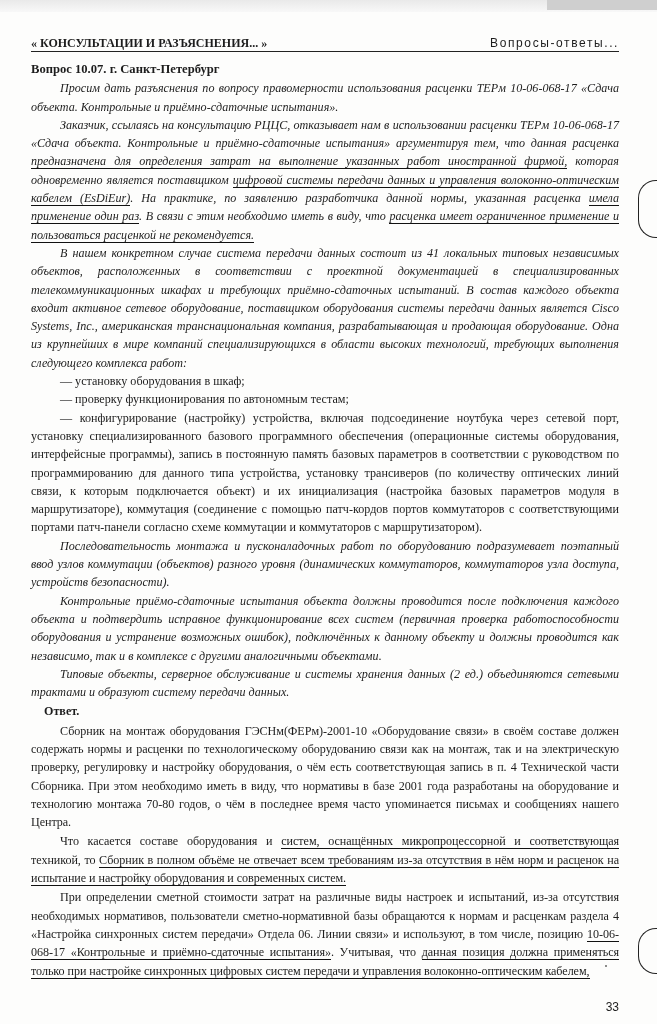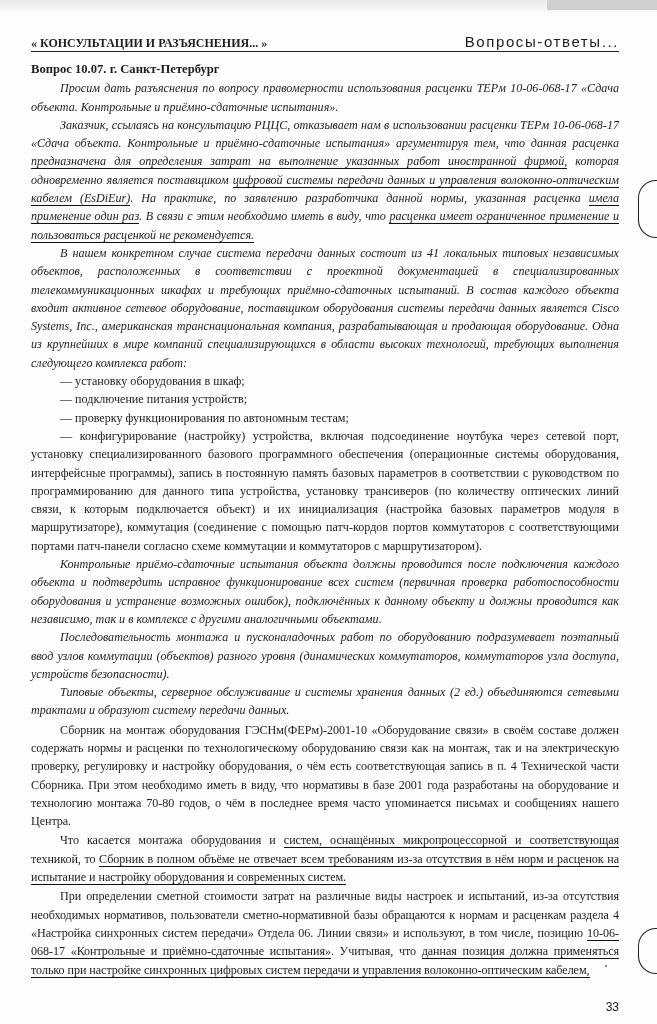--- a/index.html
+++ b/index.html
@@ -6,21 +6,21 @@
   body {
     width: 657px; height: 1024px; background: #fdfdfc; position: relative; overflow: hidden;
     font-family: "Liberation Serif", "DejaVu Serif", serif; color: #1d1d1d;
   }
   .topbar { position: absolute; left: 0; top: 0; width: 657px; height: 12px;
     background: linear-gradient(#e9e9e9, #f8f8f8); }
   .topbar .tab { position: absolute; right: 0; top: 0; width: 110px; height: 10px; background: #cfcfcf; }
   .header { position: absolute; left: 31px; top: 35px; width: 588px; height: 16px;
     border-bottom: 1.6px solid #222; display: flex; justify-content: space-between; align-items: flex-end; text-align: center; }
   .header-left { font-size: 12px; font-weight: bold; }
-  .header-right { font-family: "Liberation Sans", "DejaVu Sans", sans-serif; font-size: 15px; letter-spacing: 1.6px; padding-bottom: 1px; }
+  .header-right { font-family: "Liberation Sans", "DejaVu Sans", sans-serif; font-size: 12px; letter-spacing: 1.6px; padding-bottom: 1px; }
   .content { position: absolute; left: 31px; top: 60px; width: 588px; font-size: 12.1px; line-height: 18.3px; text-align: justify; }
   .q-title { font-weight: bold; font-size: 12.6px; margin: 0 0 1px 0; }
   .q-title .city { }
   p { margin: 0; text-indent: 29px; }
   .it { font-style: italic; }
   .list-item { text-indent: 29px; }
   .answer-label { font-weight: bold; text-indent: 13px; margin-top: 1px; }
   .ans { letter-spacing: -0.05px; margin-top: 1px; }
   u.hand { text-decoration: none; border-bottom: 1.5px solid #111; padding-bottom: 0; }
   .bracket { position: absolute; right: 0; width: 18px; border: 1.6px solid #222; border-right: none;
@@ -47,33 +47,33 @@
   </div>
 
   <p class="it">Просим дать разъяснения по вопросу правомерности использования расценки ТЕРм 10-06-068-17 «Сдача объекта. Контрольные и приёмно-сдаточные испытания».</p>
 
   <p class="it"><span>Заказчик, ссылаясь на консультацию РЦЦС, отказывает нам в использовании расценки ТЕРм 10-06-068-17 «Сдача объекта. Контрольные и приёмно-сдаточные испытания» аргументируя тем, что данная расценка </span><u class="hand">предназначена для определения затрат на выполнение указанных работ иностранной фирмой,</u><span> которая одновременно является поставщиком </span><u class="hand">цифровой системы передачи данных и управления волоконно-оптическим кабелем (EsDiEur)</u><span>. На практике, по заявлению разработчика данной нормы, указанная расценка </span><u class="hand">имела применение один раз</u><span>. В связи с этим необходимо иметь в виду, что </span><u class="hand">расценка имеет ограниченное применение и пользоваться расценкой не рекомендуется.</u></p>
 
   <p class="it">В нашем конкретном случае система передачи данных состоит из 41 локальных типовых независимых объектов, расположенных в соответствии с проектной документацией в специализированных телекоммуникационных шкафах и требующих приёмно-сдаточных испытаний. В состав каждого объекта входит активное сетевое оборудование, поставщиком оборудования системы передачи данных является Cisco Systems, Inc., американская транснациональная компания, разрабатывающая и продающая оборудование. Одна из крупнейших в мире компаний специализирующихся в области высоких технологий, требующих выполнения следующего комплекса работ:</p>
 
   <div>
     <p class="list-item">— установку оборудования в шкаф;</p>
-    <p class="list-item">— подключение питания устройств;</p>
     <p class="list-item">— проверку функционирования по автономным тестам;</p>
     <p class="list-item">— конфигурирование (настройку) устройства, включая подсоединение ноутбука через сетевой порт, установку специализированного базового программного обеспечения (операционные системы оборудования, интерфейсные программы), запись в постоянную память базовых параметров в соответствии с руководством по программированию для данного типа устройства, установку трансиверов (по количеству оптических линий связи, к которым подключается объект) и их инициализация (настройка базовых параметров модуля в маршрутизаторе), коммутация (соединение с помощью патч-кордов портов коммутаторов с соответствующими портами патч-панели согласно схеме коммутации и коммутаторов с маршрутизатором).</p>
   </div>
 
+  <p class="it">Последовательность монтажа и пусконаладочных работ по оборудованию подразумевает поэтапный ввод узлов коммутации (объектов) разного уровня (динамических коммутаторов, коммутаторов узла доступа, устройств безопасности).</p>
   <p class="it">Контрольные приёмо-сдаточные испытания объекта должны проводится после подключения каждого объекта и подтвердить исправное функционирование всех систем (первичная проверка работоспособности оборудования и устранение возможных ошибок), подключённых к данному объекту и должны проводится как независимо, так и в комплексе с другими аналогичными объектами.</p>
-  <p class="it">Последовательность монтажа и пусконаладочных работ по оборудованию подразумевает поэтапный ввод узлов коммутации (объектов) разного уровня (динамических коммутаторов, коммутаторов узла доступа, устройств безопасности).</p>
   <p class="it">Типовые объекты, серверное обслуживание и системы хранения данных (2 ед.) объединяются сетевыми трактами и образуют систему передачи данных.</p>
 
+  <p class="answer-label">Ответ.</p>
 
   <p class="ans">Сборник на монтаж оборудования ГЭСНм(ФЕРм)-2001-10 «Оборудование связи» в своём составе должен содержать нормы и расценки по технологическому оборудованию связи как на монтаж, так и на электрическую проверку, регулировку и настройку оборудования, о чём есть соответствующая запись в п. 4 Технической части Сборника. При этом необходимо иметь в виду, что нормативы в базе 2001 года разработаны на оборудование и технологию монтажа 70-80 годов, о чём в последнее время часто упоминается письмах и сообщениях нашего Центра.</p>
 
-  <p class="ans"><span>Что касается монтажа оборудования и </span><u class="hand">систем, оснащённых микропроцессорной и соответствующая</u><span> техникой, то </span><u class="hand">Сборник в полном объёме не отвечает всем требованиям из-за отсутствия в нём норм и расценок на испытание и настройку оборудования и современных систем.</u></p>
+  <p class="ans"><span>Что касается составе оборудования и </span><u class="hand">систем, оснащённых микропроцессорной и соответствующая</u><span> техникой, то </span><u class="hand">Сборник в полном объёме не отвечает всем требованиям из-за отсутствия в нём норм и расценок на испытание и настройку оборудования и современных систем.</u></p>
 
   <p class="ans"><span>При определении сметной стоимости затрат на различные виды настроек и испытаний, из-за отсутствия необходимых нормативов, пользователи сметно-нормативной базы обращаются к нормам и расценкам раздела 4 «Настройка синхронных систем передачи» Отдела 06. Линии связи» и используют, в том числе, позицию </span><u class="hand">10-06-068-17 «Контрольные и приёмно-сдаточные испытания»</u><span>. Учитывая, что </span><u class="hand">данная позиция должна применяться только при настройке синхронных цифровых систем передачи и управления волоконно-оптическим кабелем,</u></p>
 </div>
 
 <div class="bracket" style="top:180px;height:56px;"></div>
 <div class="bracket" style="top:928px;height:44px;"></div>
 <div class="dot"></div>
 
 <div class="page-num">33</div>
 

